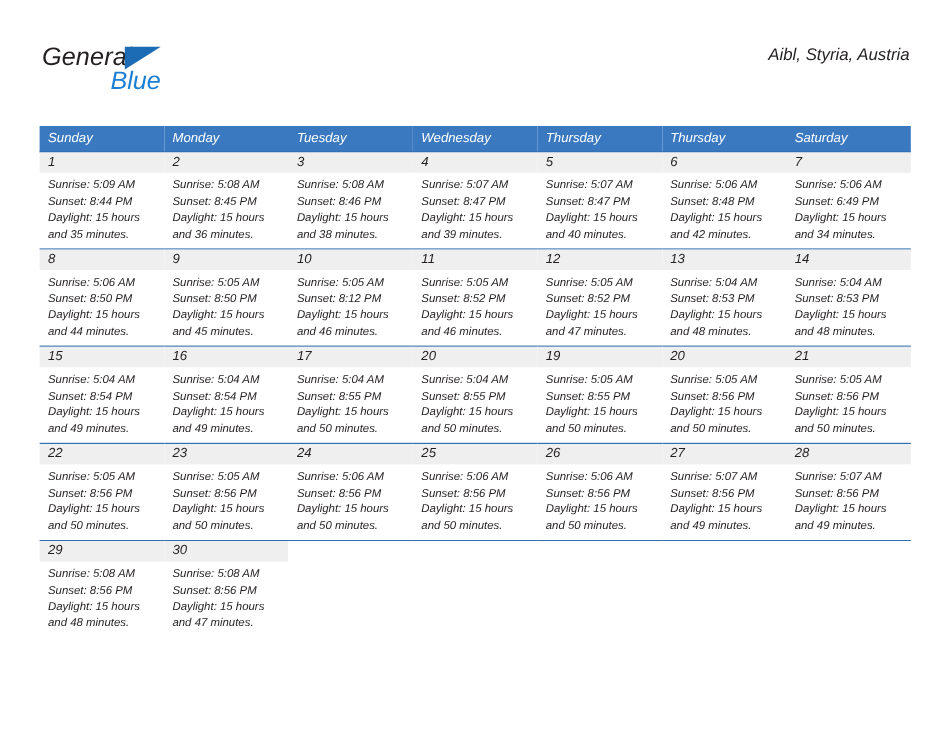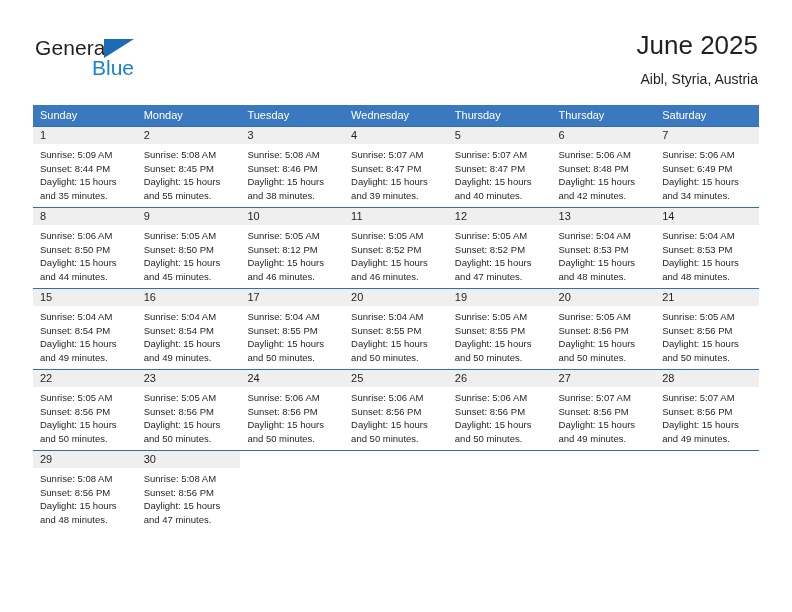--- a/index.html
+++ b/index.html
@@ -12,20 +12,21 @@
     height: 612px;
     font-family: "Liberation Sans", sans-serif;
     color: #231f20;
     overflow: hidden;
   }
   .page {
     position: relative;
     width: 792px;
     height: 612px;
     box-sizing: border-box;
+    font-style: italic;
   }
 
   
   .header {
     position: absolute;
     left: 33px;
     top: 28px;
     right: 34px;
     height: 70px;
   }
@@ -145,21 +146,20 @@
 
   <div class="header">
 
     <div class="logo">
       <span class="logo-general">General</span>
       <span class="logo-tri"></span>
       <span class="logo-blue">Blue</span>
     </div>
 
     <div class="title-block">
-      <div class="cal-title">June 2025</div>
       <div class="cal-subtitle">Aibl, Styria, Austria</div>
     </div>
 
   </div>
 
   <table class="calendar">
     <thead>
       <tr>
         <th>Sunday</th>
         <th>Monday</th>
@@ -184,21 +184,21 @@
               </div>
             </div>
           </td>
         <td>
             <div class="cell-inner">
               <div class="daynum-band">2</div>
               <div class="cell-lines">
                 <div>Sunrise: 5:08 AM</div>
                 <div>Sunset: 8:45 PM</div>
                 <div>Daylight: 15 hours</div>
-                <div>and 55 minutes.</div>
+                <div>and 36 minutes.</div>
               </div>
             </div>
           </td>
         <td>
             <div class="cell-inner">
               <div class="daynum-band">3</div>
               <div class="cell-lines">
                 <div>Sunrise: 5:08 AM</div>
                 <div>Sunset: 8:46 PM</div>
                 <div>Daylight: 15 hours</div>

